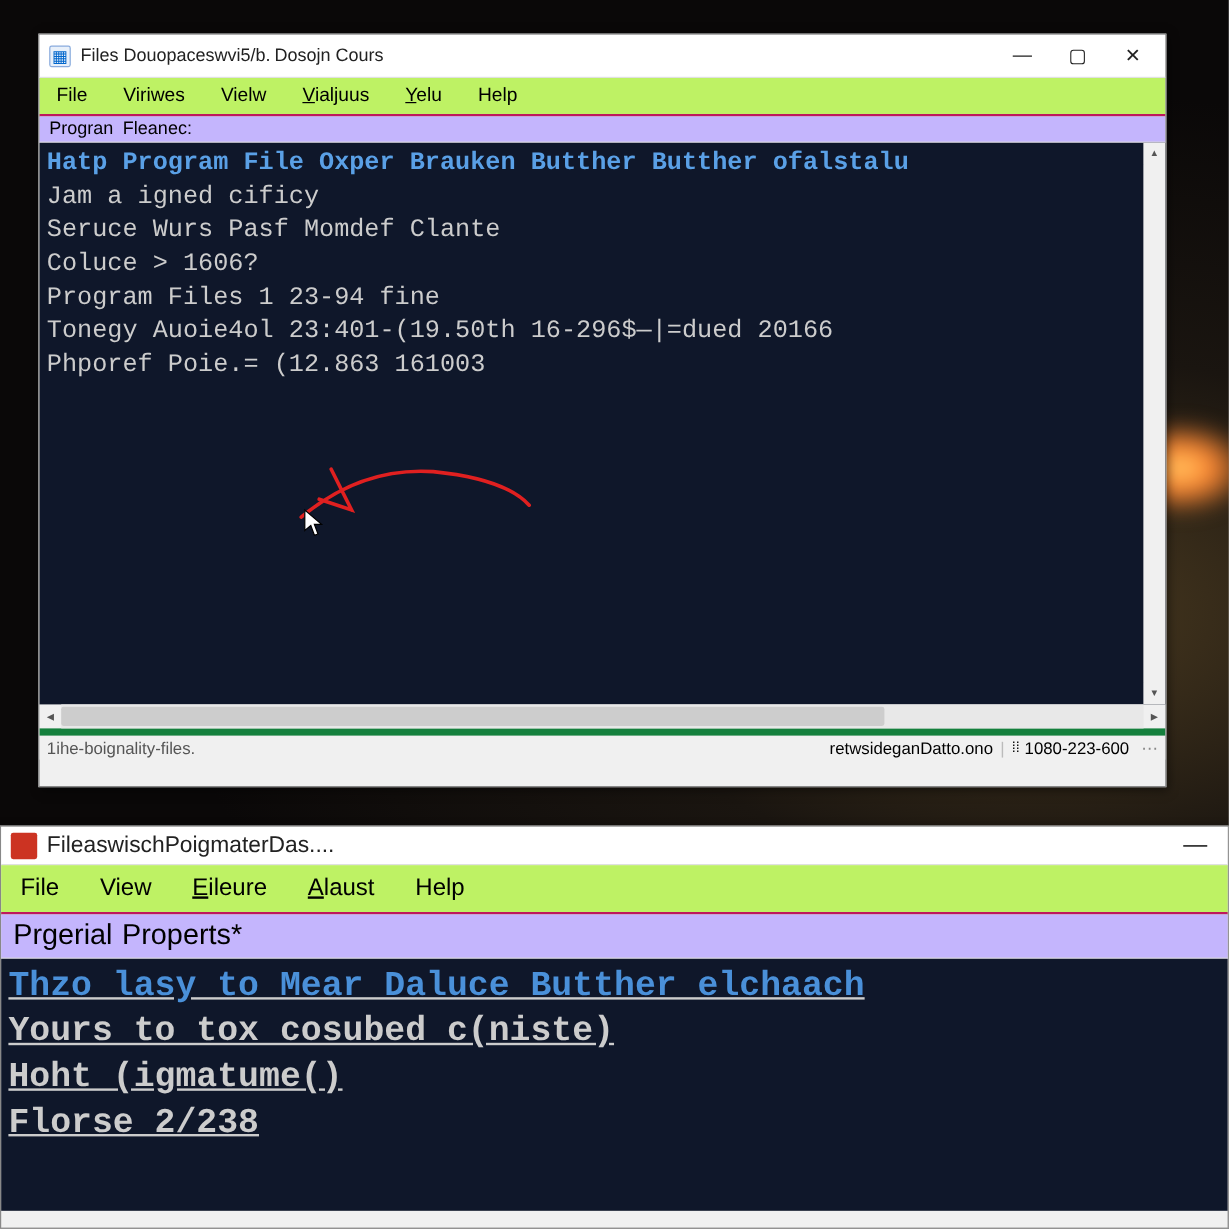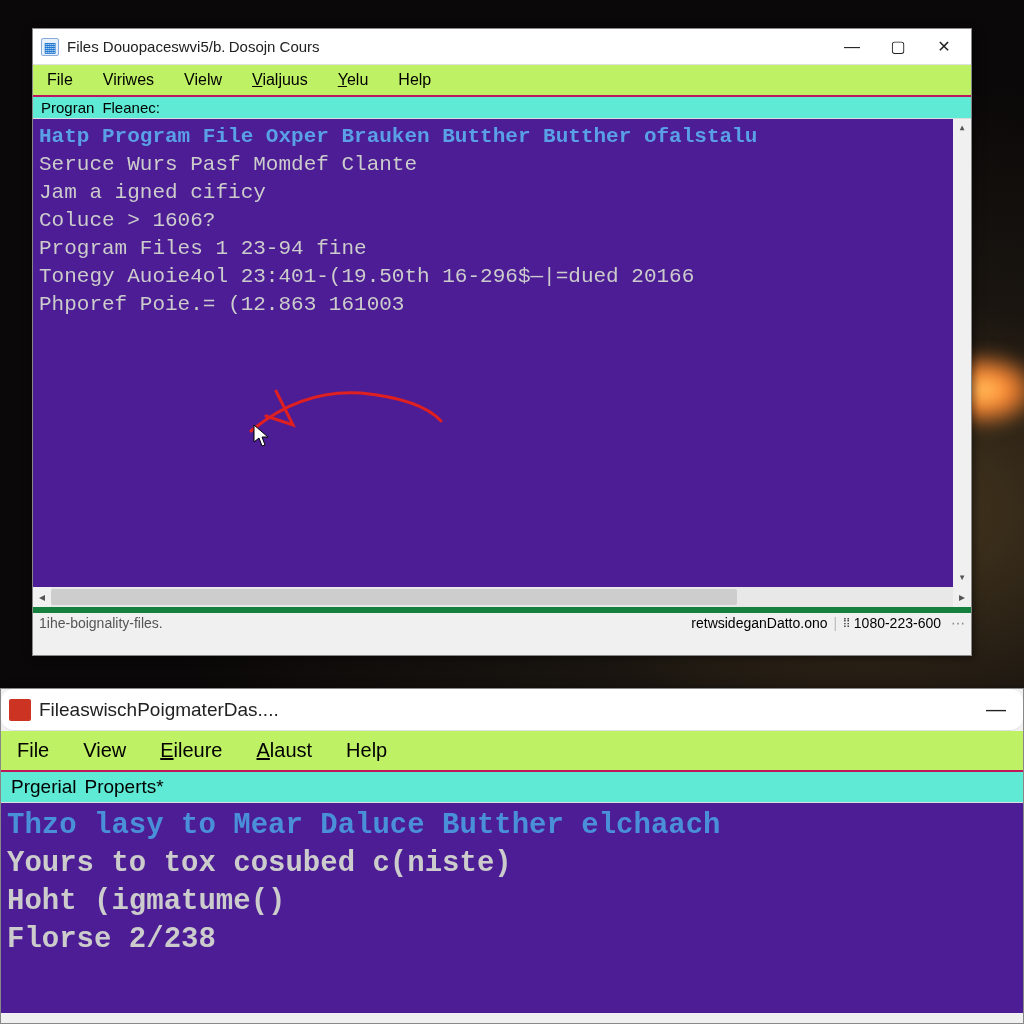--- a/index.html
+++ b/index.html
@@ -66,36 +66,36 @@
       font-size: 16px;
       gap: 18px;
       border-bottom: 2px solid #be185d;
     }
     .menubar .menu-item { padding: 2px 6px; }
     .menubar .menu-item u { text-decoration: underline; }
     .window2 .menubar { font-size: 20px; gap: 22px; padding: 6px 10px; }
     .toolbar {
       display: flex;
       padding: 2px 8px;
-      background: #5eead4;
+      background: #c4b5fd;
       font-size: 15px;
       border-bottom: 1px solid #ddd;
       gap: 8px;
     }
-    .window2 .toolbar { font-size: 19px; padding: 4px 10px; }
+    .window2 .toolbar { font-size: 24px; padding: 4px 10px; }
     .terminal {
-      background: #4c1d95;
+      background: #0f172a;
       color: #ccc;
       font-family: Consolas, "Courier New", monospace;
       padding: 4px 6px;
       position: relative;
       overflow: hidden;
     }
     .window1 .terminal { height: 468px; font-size: 21px; line-height: 28px; }
-    .window2 .terminal { height: 210px; font-size: 29px; line-height: 38px; font-weight: bold; }
+    .window2 .terminal { height: 210px; font-size: 29px; line-height: 38px; font-weight: bold; text-decoration: underline; }
     .term-line { white-space: pre; }
     .term-blue { color: #5aa0e6; font-weight: bold; }
     .term-blue2 { color: #4a90d9; font-weight: bold; }
     .vscrollbar {
       position: absolute;
       right: 0;
       top: 0;
       bottom: 0;
       width: 18px;
       background: #f0f0f0;
@@ -180,22 +180,22 @@
     <span class="menu-item"><u>V</u>ialjuus</span>
     <span class="menu-item"><u>Y</u>elu</span>
     <span class="menu-item">Help</span>
   </div>
   <div class="toolbar">
     <span>Progran</span>
     <span>Fleanec:</span>
   </div>
   <div class="terminal">
     <div class="term-line term-blue">Hatp Program File Oxper Brauken Butther Butther ofalstalu</div>
+    <div class="term-line">Jam a igned cificy</div>
     <div class="term-line">Seruce Wurs Pasf Momdef Clante</div>
-    <div class="term-line">Jam a igned cificy</div>
     <div class="term-line">Coluce &gt; 1606?</div>
     <div class="term-line"></div>
     <div class="term-line"></div>
     <div class="term-line">Program Files 1 23-94 fine</div>
     <div class="term-line">Tonegy Auoie4ol 23:401-(19.50th 16-296$—|=dued 20166</div>
     <div class="term-line">Phporef Poie.= (12.863 161003</div>
     <div class="vscrollbar">
       <div class="scroll-arrow">▴</div>
       <div class="scroll-track"></div>
       <div class="scroll-arrow">▾</div>
@@ -221,21 +221,21 @@
     <path d="M 10 50 Q 60 8 120 12 Q 180 18 200 40 M 35 10 L 52 44 L 25 35 M 35 10 L 52 44" stroke="#e02020" stroke-width="3" fill="none" stroke-linecap="round"></path>
   </svg>
   <div class="cursor-ptr">
     <svg width="18" height="24" viewBox="0 0 18 24">
         <path d="M1 1 L1 18 L6 14 L9 22 L12 21 L9 13 L15 13 Z" fill="#fff" stroke="#000" stroke-width="1"></path>
       </svg>
   </div>
 </div>
 
 <div class="window window2">
-  <div class="titlebar" style="height:42px;border-radius:13px;">
+  <div class="titlebar" style="height:32px;">
     <span class="titlebar-icon red" style="width:22px;height:22px;"></span>
     <span class="titlebar-text" style="font-size:19px;">FileaswischPoigmaterDas....</span>
     <div class="titlebar-controls">
       <div class="titlebar-btn" style="font-size:20px;">—</div>
     </div>
   </div>
   <div class="menubar">
     <span class="menu-item">File</span>
     <span class="menu-item">View</span>
     <span class="menu-item"><u>E</u>ileure</span>

